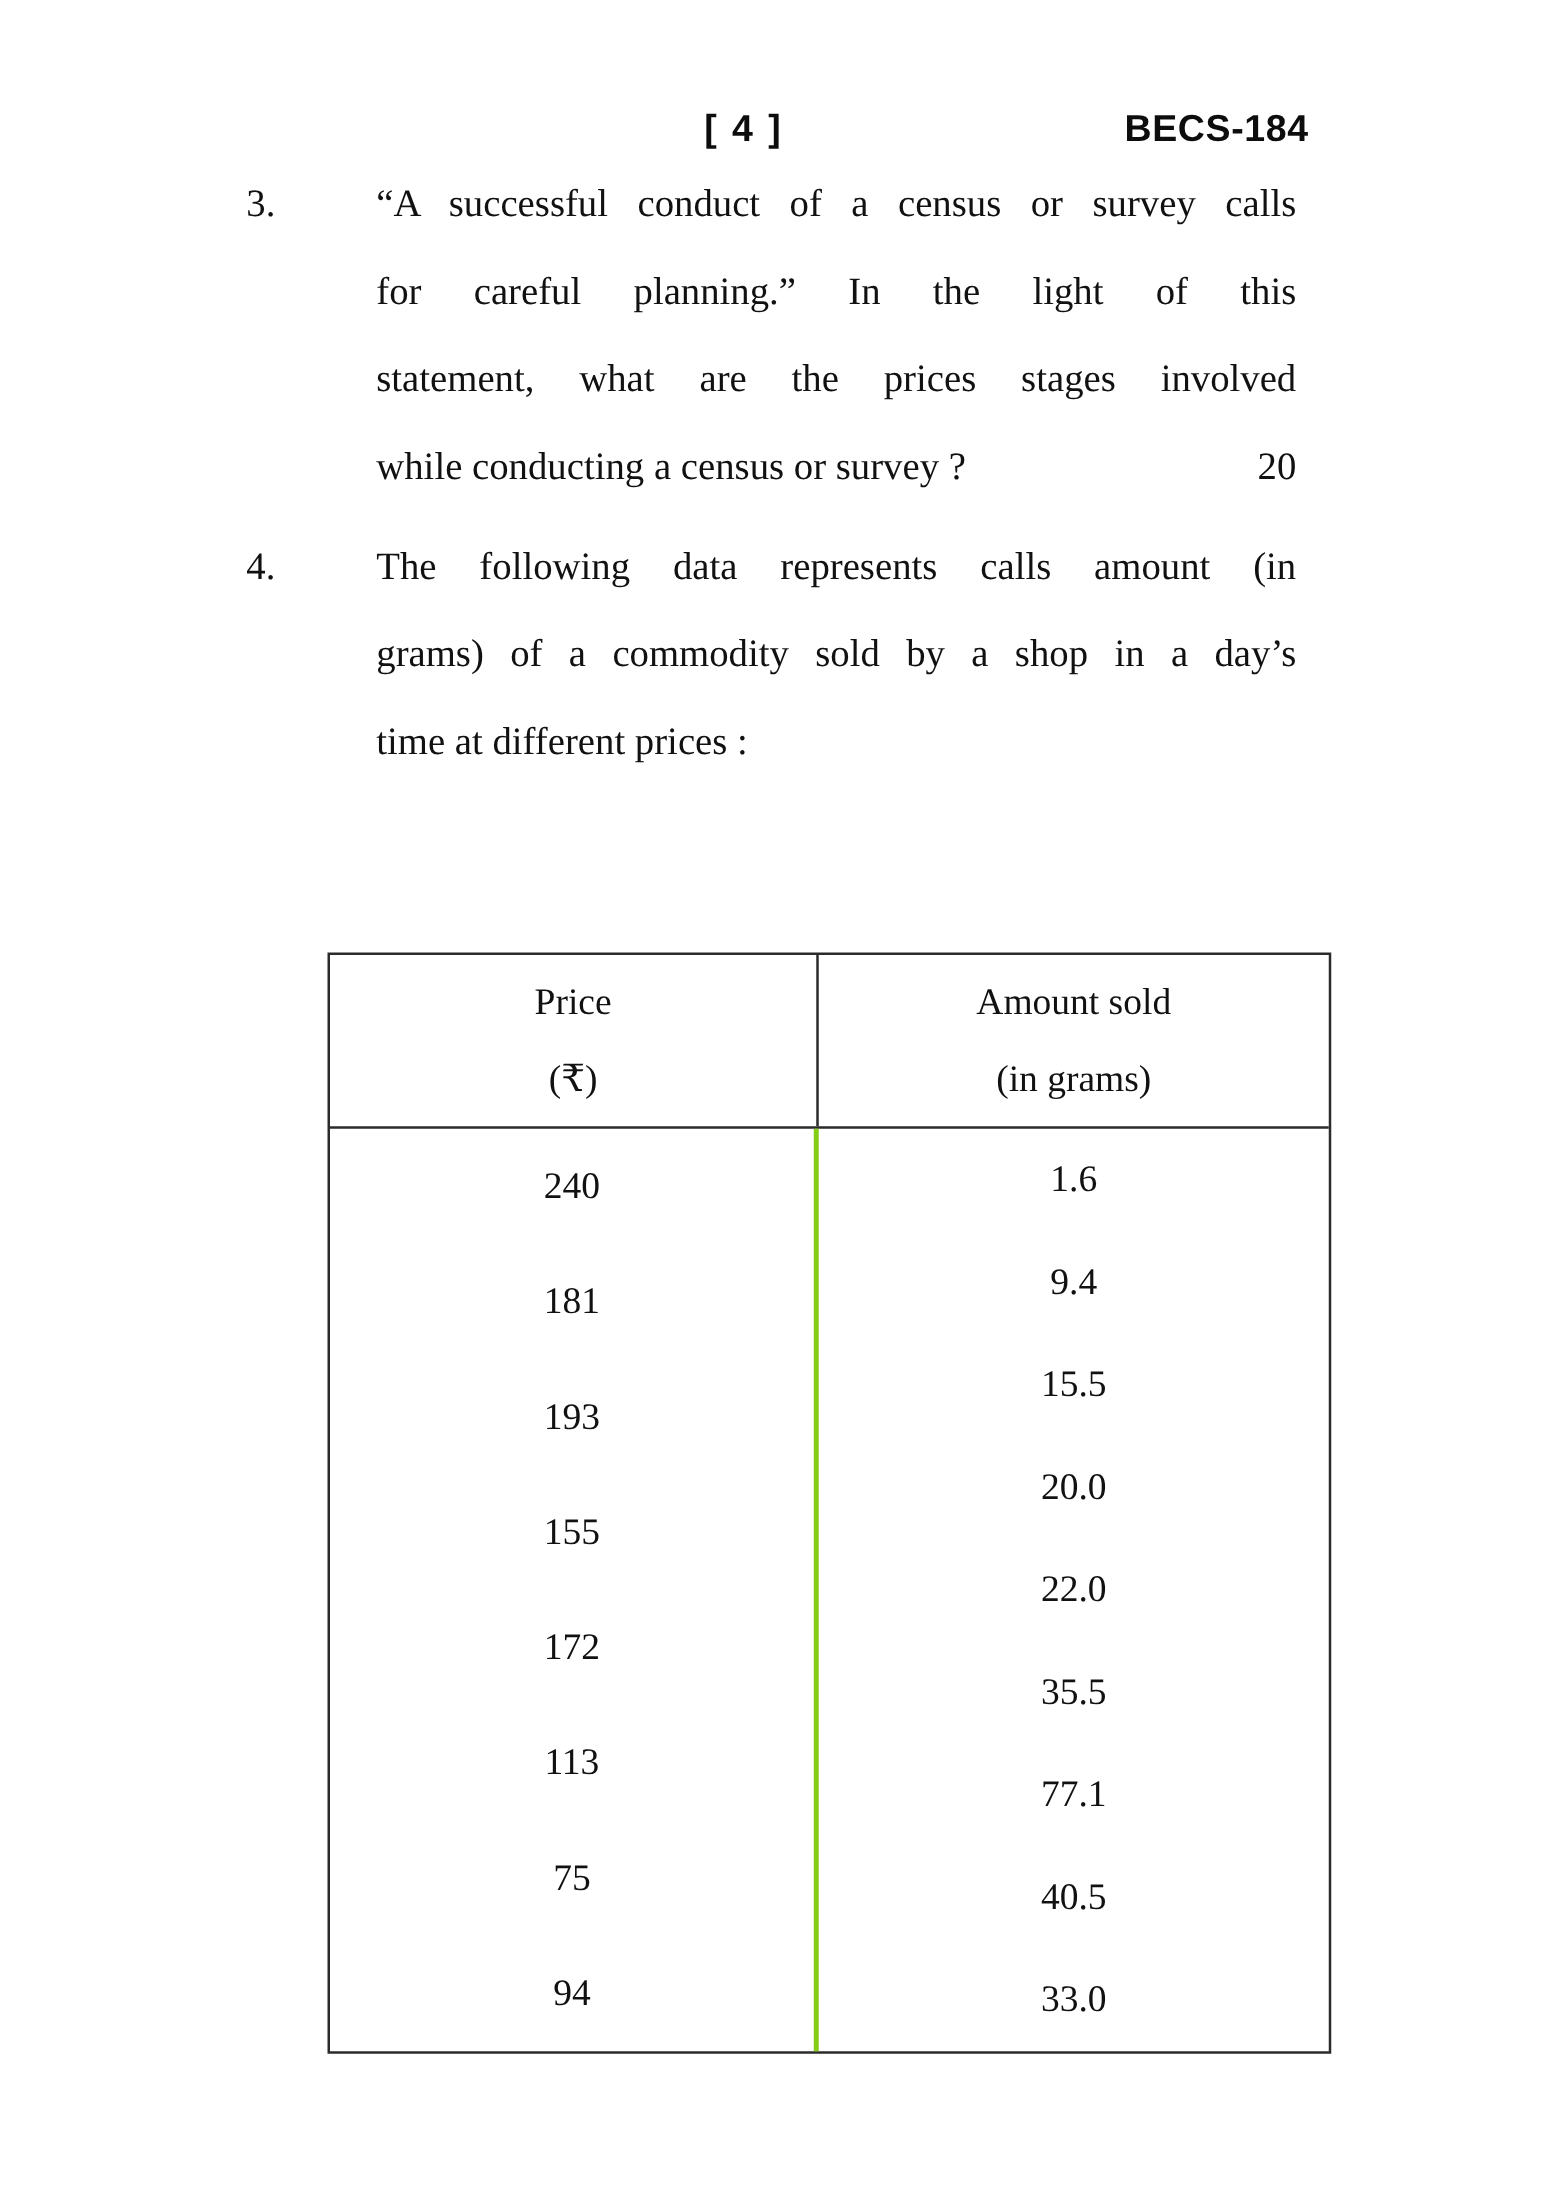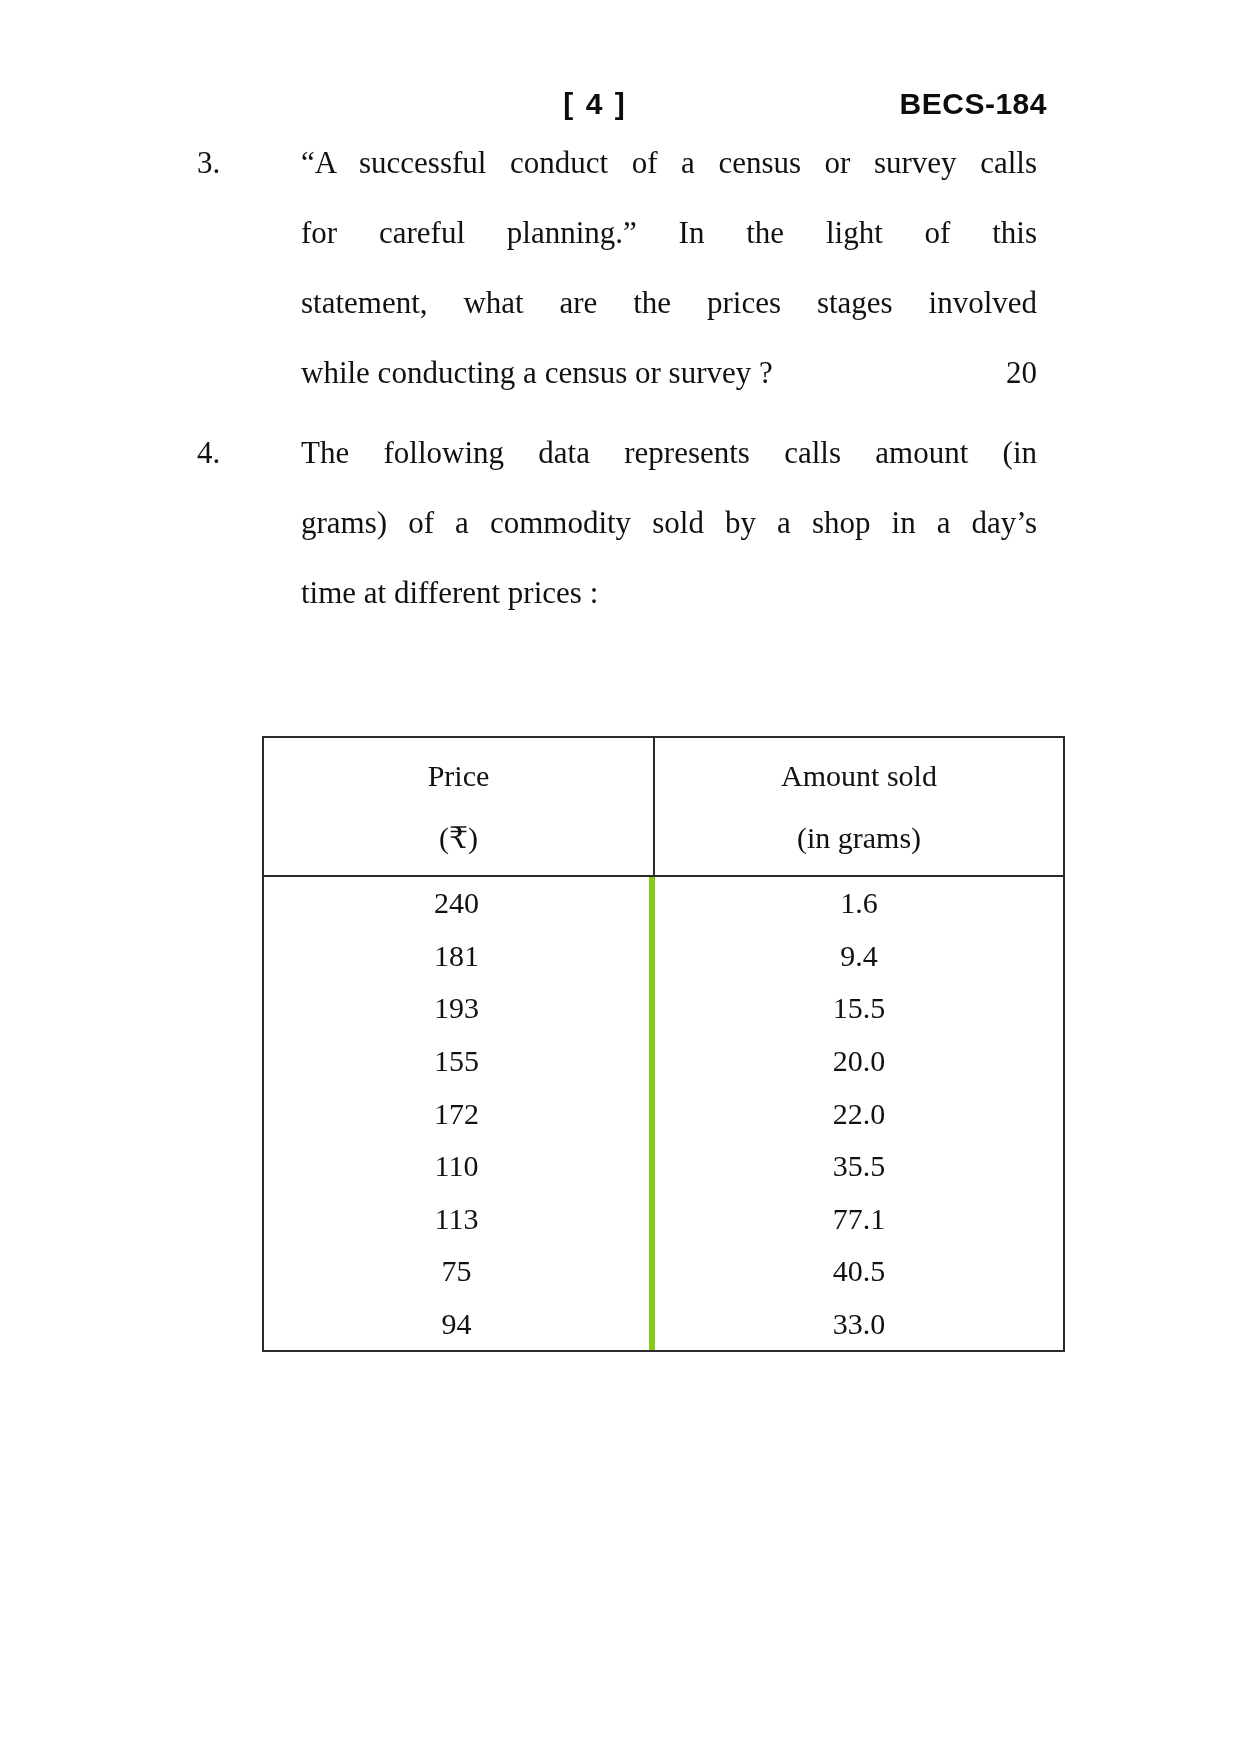--- a/index.html
+++ b/index.html
@@ -78,44 +78,44 @@
     justify-content: space-between;
     align-items: flex-start;
   }
 
   #q3 { top: 128px; }
   #q4 { top: 418px; }
 
   
   .data-table {
     position: absolute;
-    top: 736px;
+    top: 762px;
     left: 262px;
     width: 803px;
-    height: 616px;
+    height: 881px;
     border: 2px solid #2b2b2b;
     box-sizing: border-box;
     display: flex;
     flex-direction: column;
   }
   .t-header {
     display: flex;
     height: 139px;
     border-bottom: 2px solid #2b2b2b;
     box-sizing: border-box;
   }
   .t-body {
     flex: 1;
     display: flex;
   }
   .t-col {
     display: flex;
     flex-direction: column;
   }
-  .col-price { width: 391px; border-right: 6px solid #84cc16; box-sizing: border-box; text-align: center; }
+  .col-price { width: 391px; border-right: 4px solid #84cc16; box-sizing: border-box; text-align: center; }
   .col-amount { flex: 1; }
 
   .h-cell {
     width: 391px;
     border-right: 2px solid #2b2b2b;
     box-sizing: border-box;
     display: flex;
     flex-direction: column;
     justify-content: center;
     align-items: center;
@@ -175,21 +175,20 @@
         <div>(in grams)</div>
       </div>
     </div>
     <div class="t-body">
       <div class="t-col col-price">
         <div class="t-cell">240</div>
         <div class="t-cell">181</div>
         <div class="t-cell">193</div>
         <div class="t-cell">155</div>
         <div class="t-cell">172</div>
-        <div class="t-cell">110</div>
         <div class="t-cell">113</div>
         <div class="t-cell">75</div>
         <div class="t-cell">94</div>
       </div>
       <div class="t-col col-amount">
         <div class="t-cell">1.6</div>
         <div class="t-cell">9.4</div>
         <div class="t-cell">15.5</div>
         <div class="t-cell">20.0</div>
         <div class="t-cell">22.0</div>

